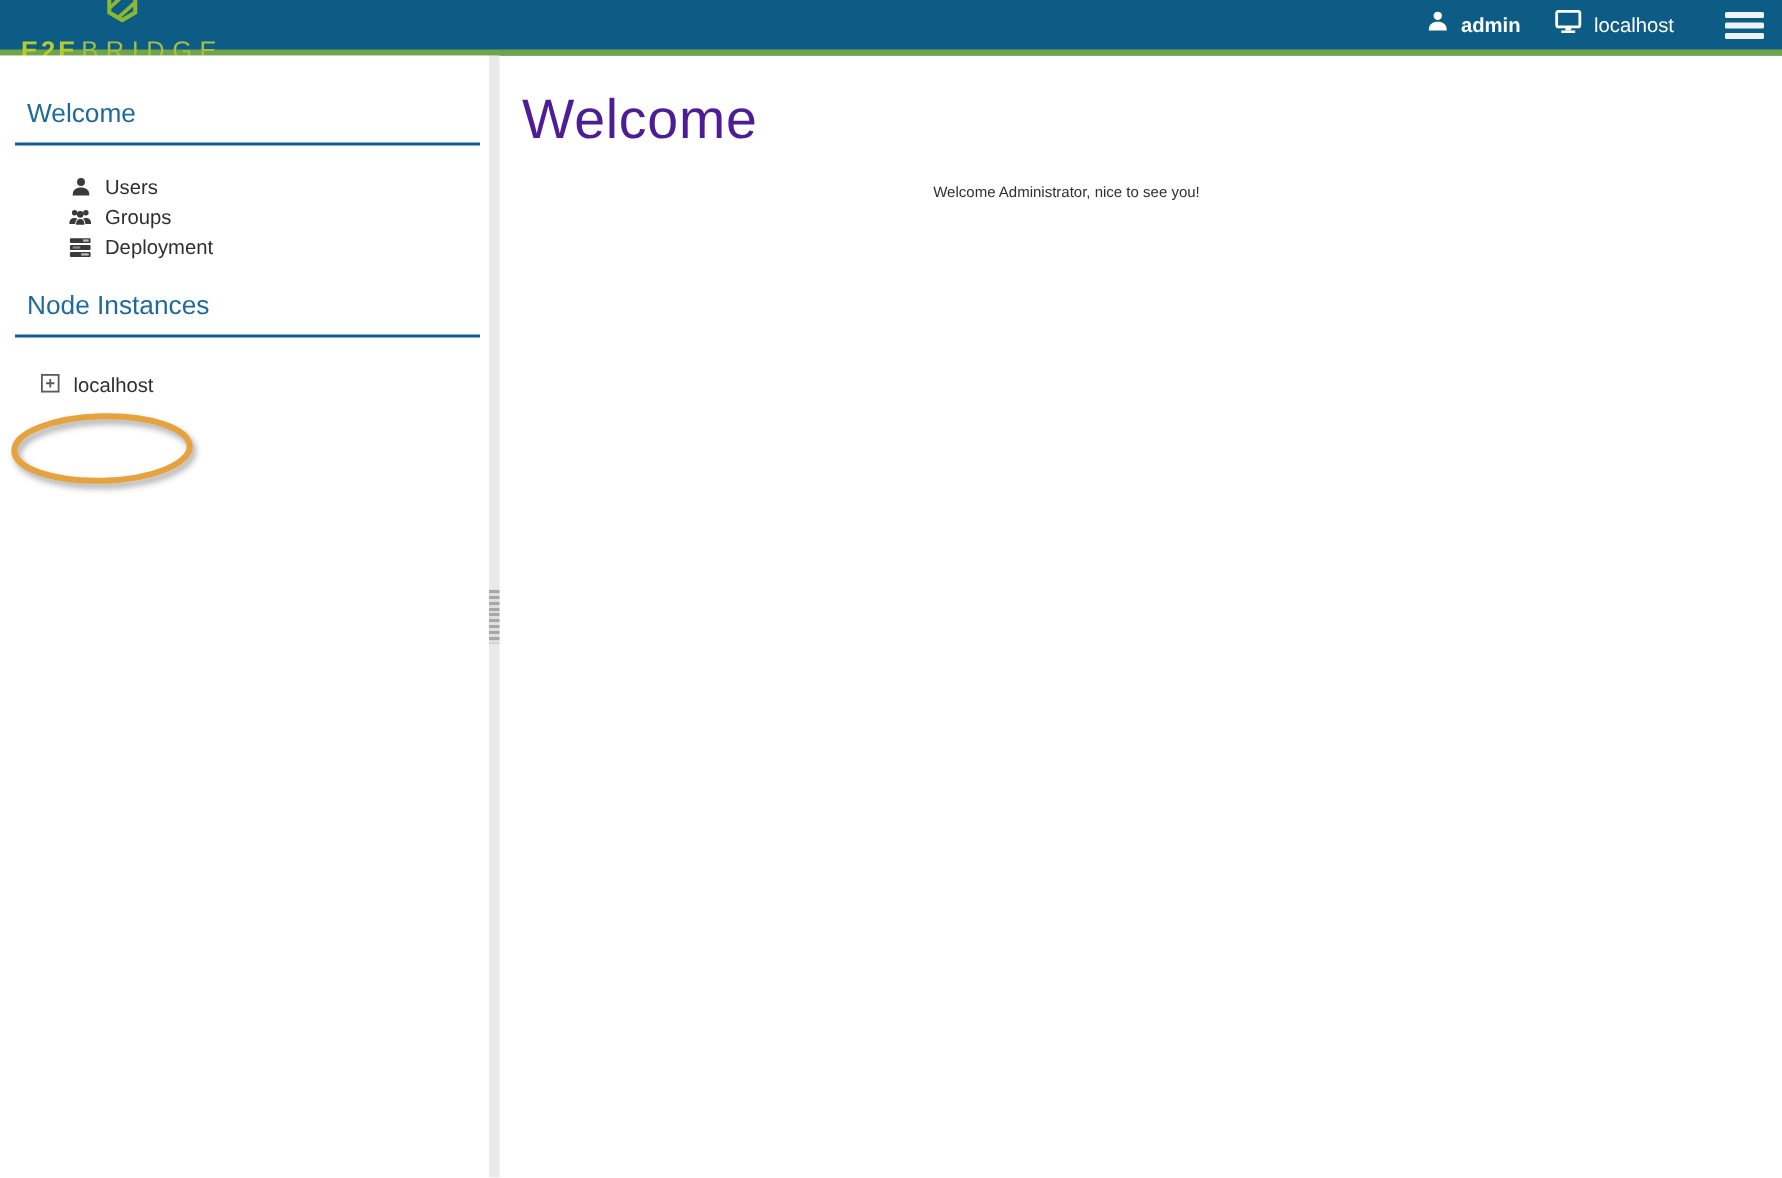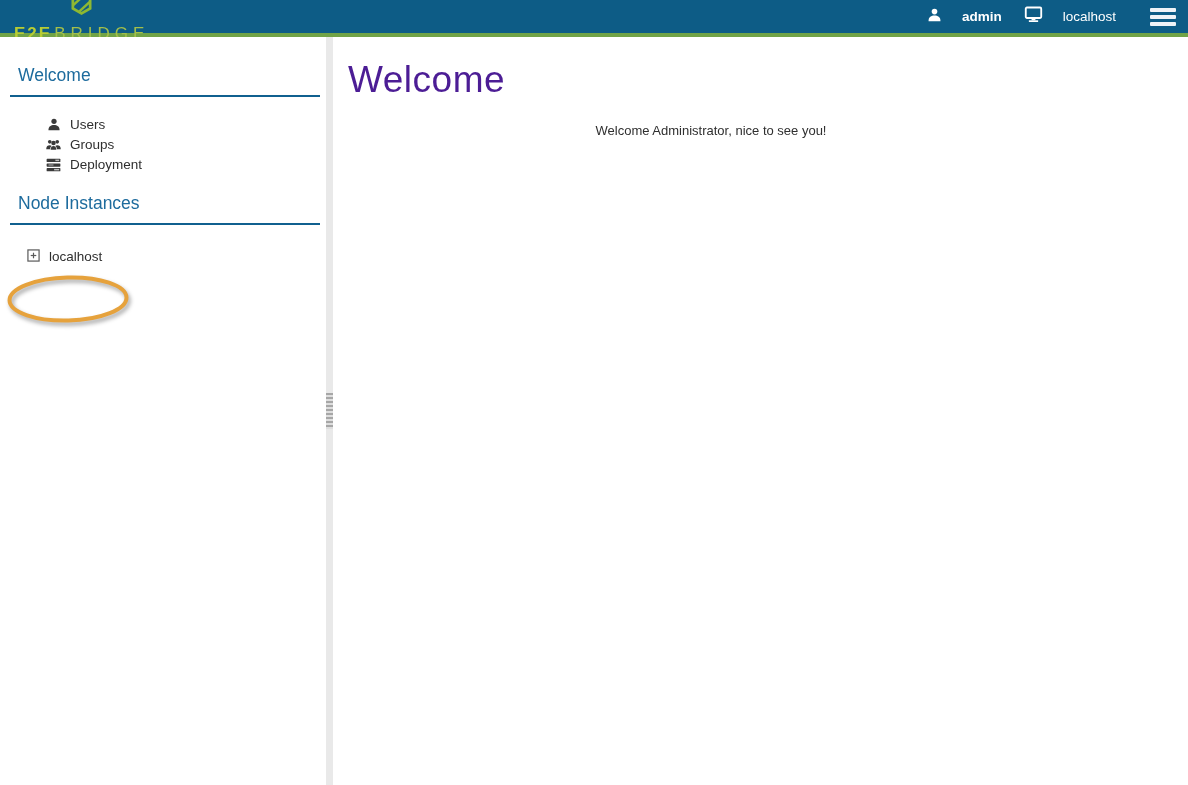--- a/index.html
+++ b/index.html
@@ -27,21 +27,21 @@
     border-bottom:4px solid var(--topbar-accent);
     display:flex;align-items:center;justify-content:space-between;
     padding:0 12px 0 14px;
   }
   .brand{display:flex;align-items:center;gap:9px;flex-direction:column;}
   .brand svg{display:block;}
   .brand-text{font-size:17px;line-height:1;display:flex;align-items:baseline;}
   .brand-bold{color:var(--brand-green);font-weight:bold;letter-spacing:2px;}
   .brand-light{color:var(--brand-light-green);font-weight:300;letter-spacing:5px;margin-left:2px;}
   .topbar-right{display:flex;align-items:center;gap:10px;color:#fff;}
-  .topbar-item{display:flex;align-items:center;gap:20px;cursor:pointer;padding:0 6px;}
+  .topbar-item{display:flex;align-items:center;gap:8px;cursor:pointer;padding:0 6px;}
   .topbar-user-label{font-size:13.5px;font-weight:bold;color:#fff;}
   .topbar-host-label{font-size:13.5px;color:#fff;}
   .hamburger{width:26px;display:flex;flex-direction:column;gap:3px;margin-left:18px;cursor:pointer;}
   .hamburger span{display:block;height:4px;background:#eef3f7;border-radius:1px;}
 
   
   .content{flex:1;display:flex;min-height:0;}
 
   
   .sidebar{width:326px;flex:0 0 326px;position:relative;background:#fff;padding-top:28px;}
@@ -83,21 +83,21 @@
   }
 
   
   .main{flex:1;padding:22px 0 0 15px;}
   .main-title{
     font-size:37px;font-weight:300;color:#4c1d95;line-height:1.15;
     letter-spacing:0.5px;
   }
   .main-message{
     width:726px;text-align:center;margin-top:21px;
-    font-size:13px;color:#2f2f2f;
+    font-size:10px;color:#2f2f2f;
   }
 </style>
 </head>
 <body>
 
 <header class="topbar">
   <div class="brand">
     <span>
       <svg width="25" height="25" viewBox="0 0 24 24">
         <defs>

